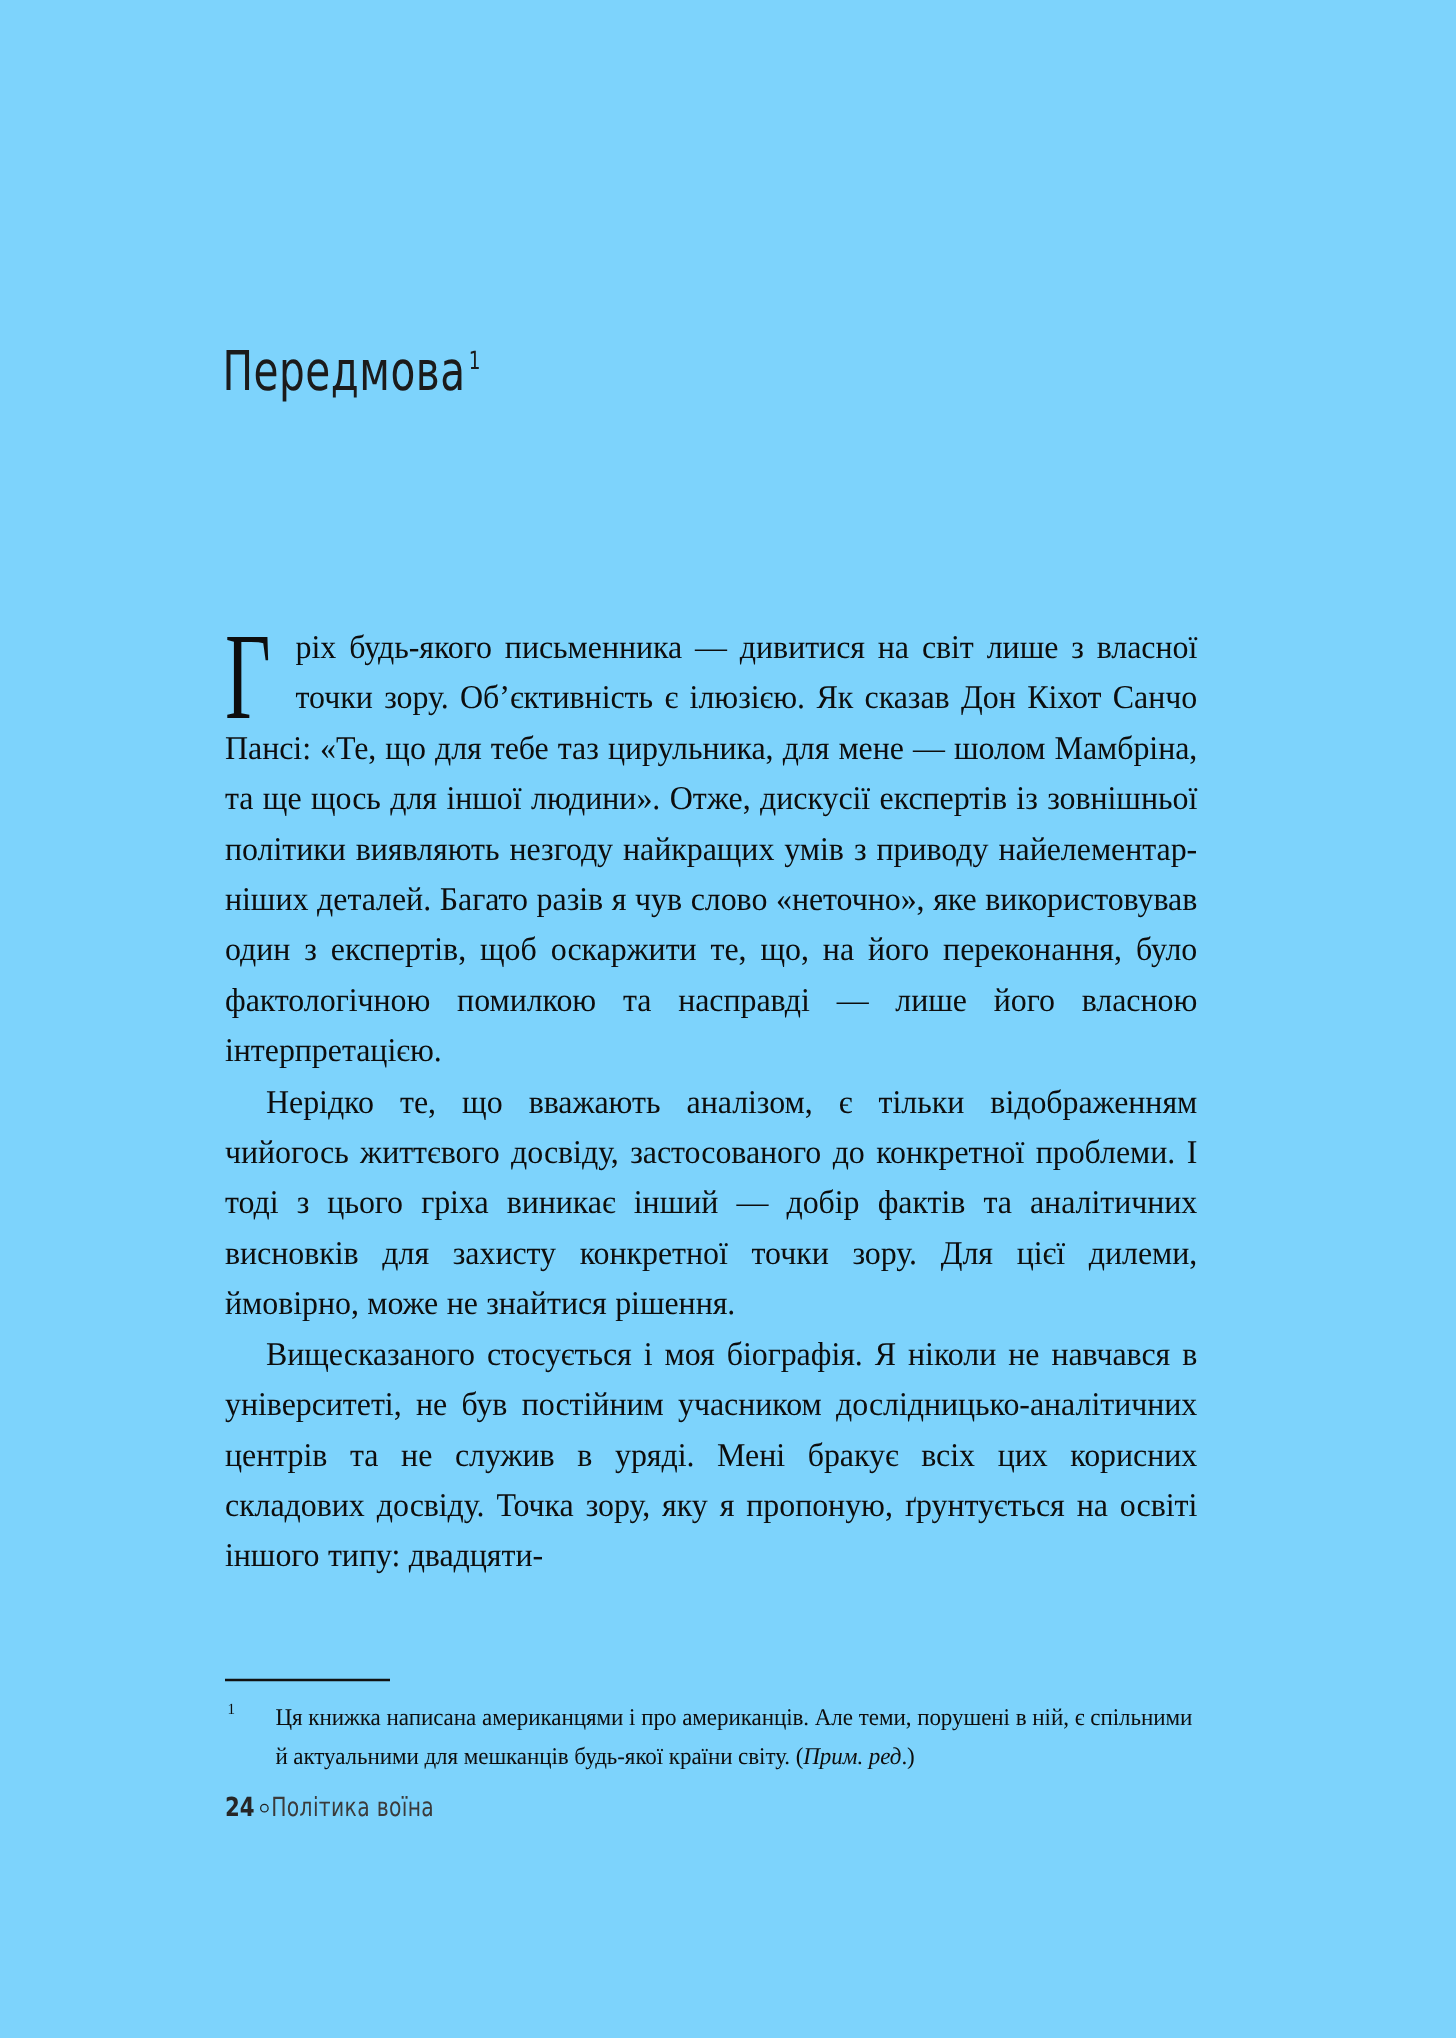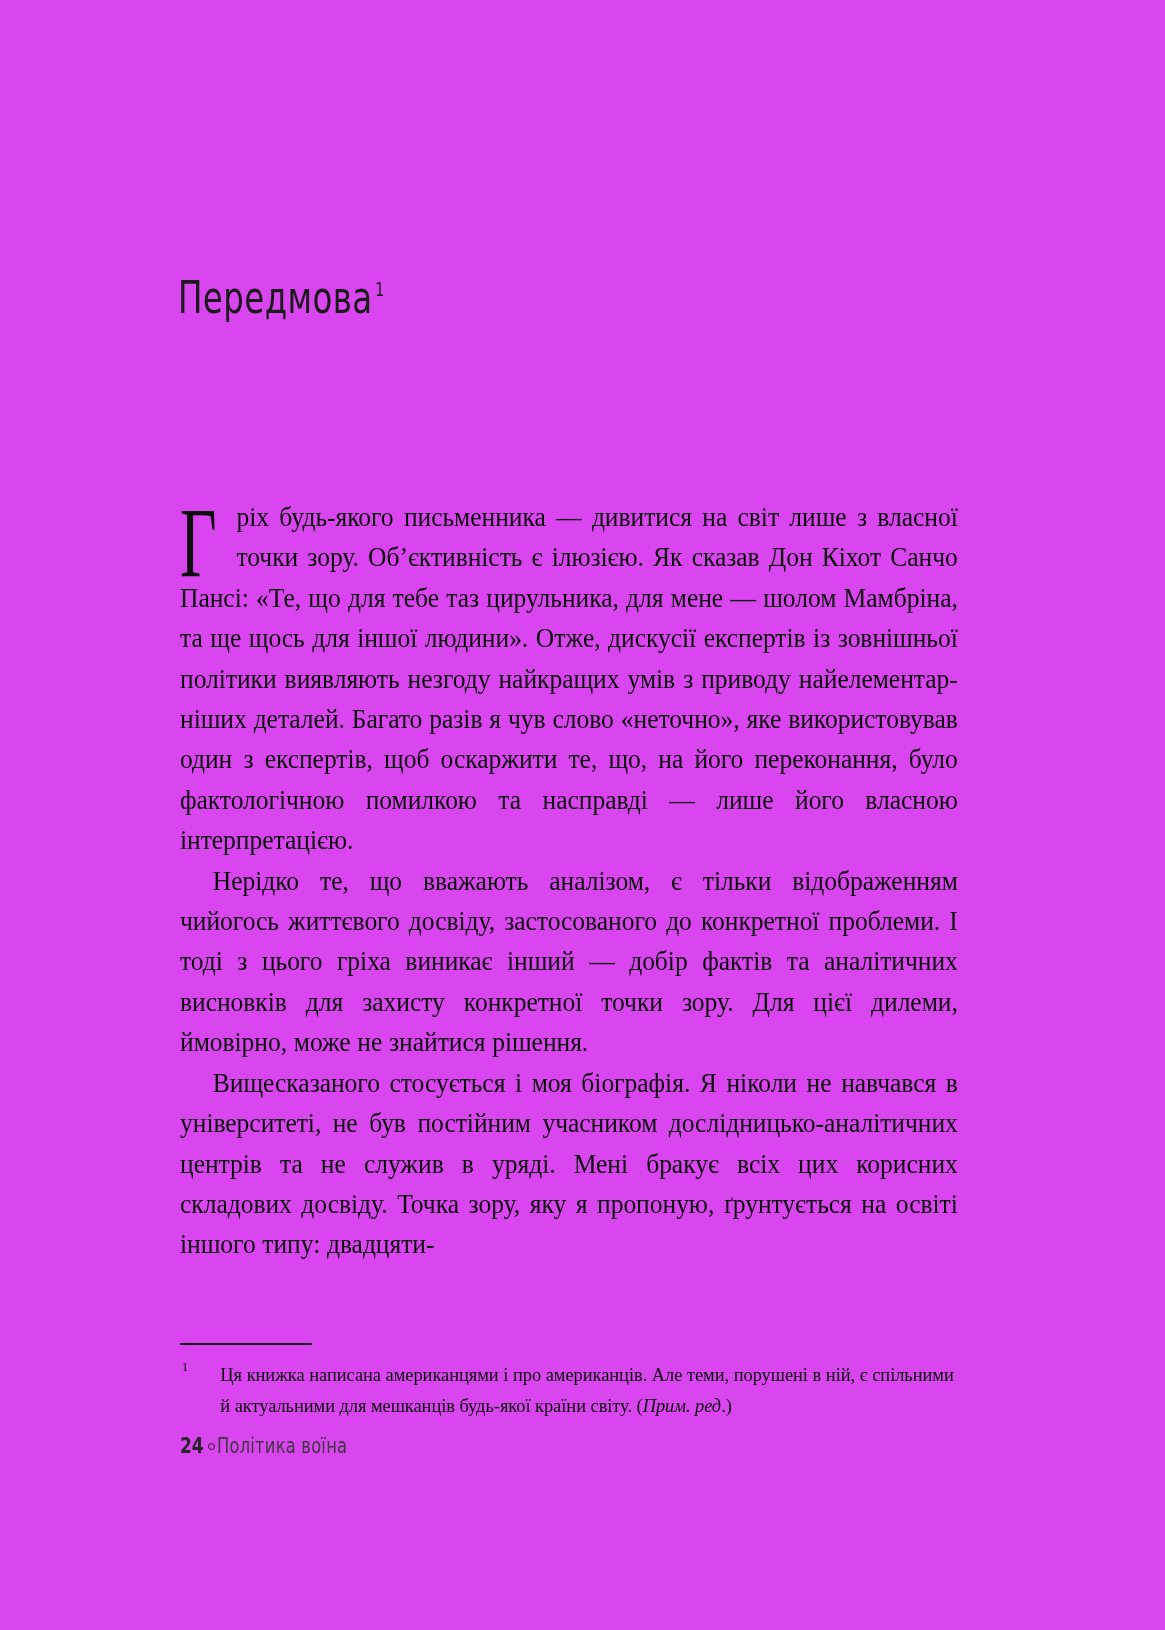--- a/index.html
+++ b/index.html
@@ -4,21 +4,21 @@
 <style>
   html, body {
     margin: 0;
     padding: 0;
     background: #ffffff;
   }
   .page {
     position: relative;
     width: 1165px;
     height: 1630px;
-    background: #d946ef;
+    background: #7dd3fc;
     overflow: hidden;
     font-family: "Liberation Serif", "DejaVu Serif", serif;
     color: #0d0d0d;
   }
 
   
   .chapter-title {
     position: absolute;
     left: 178px;
     top: 243px;

